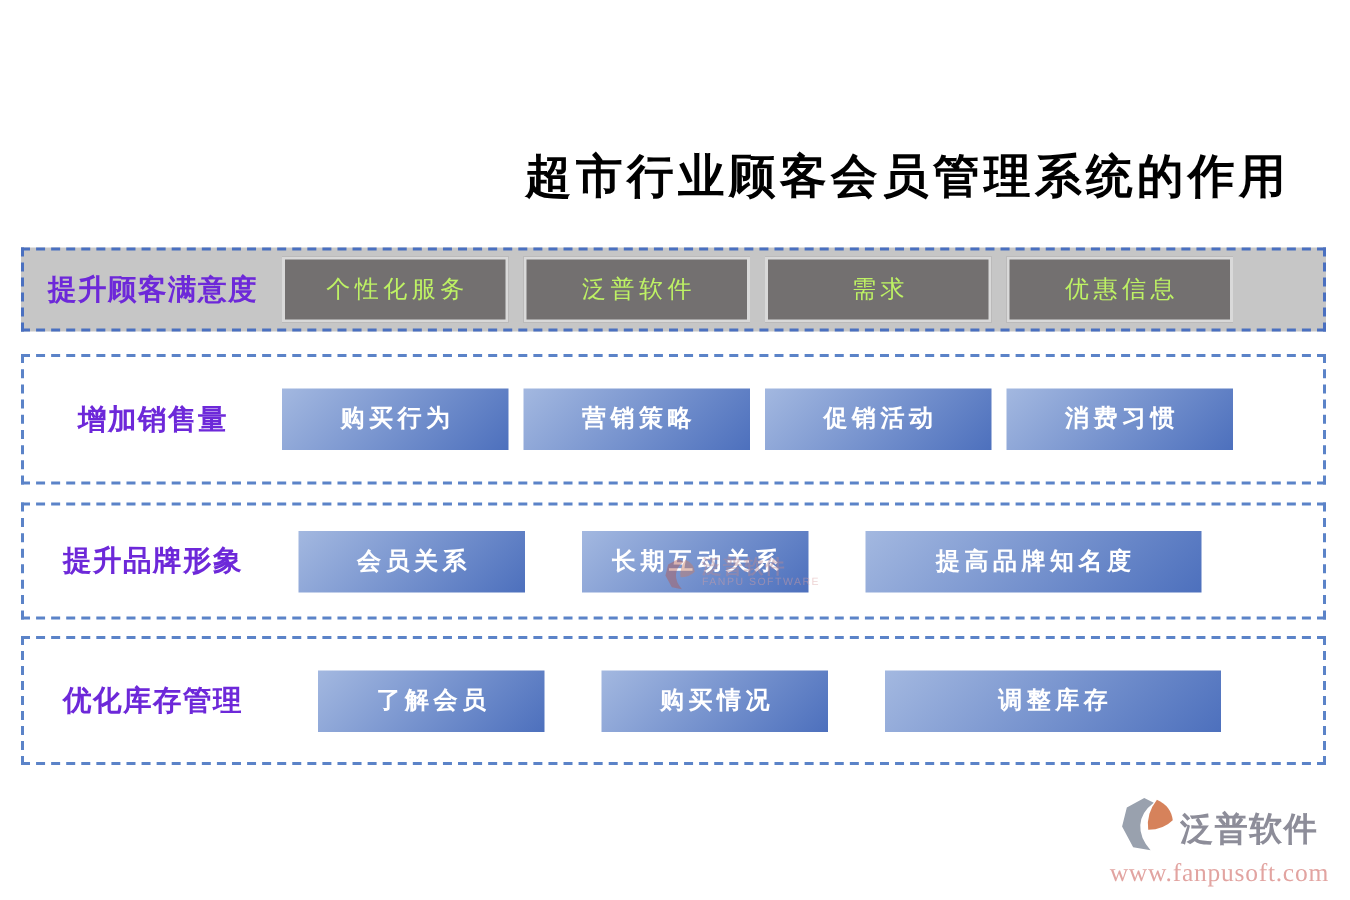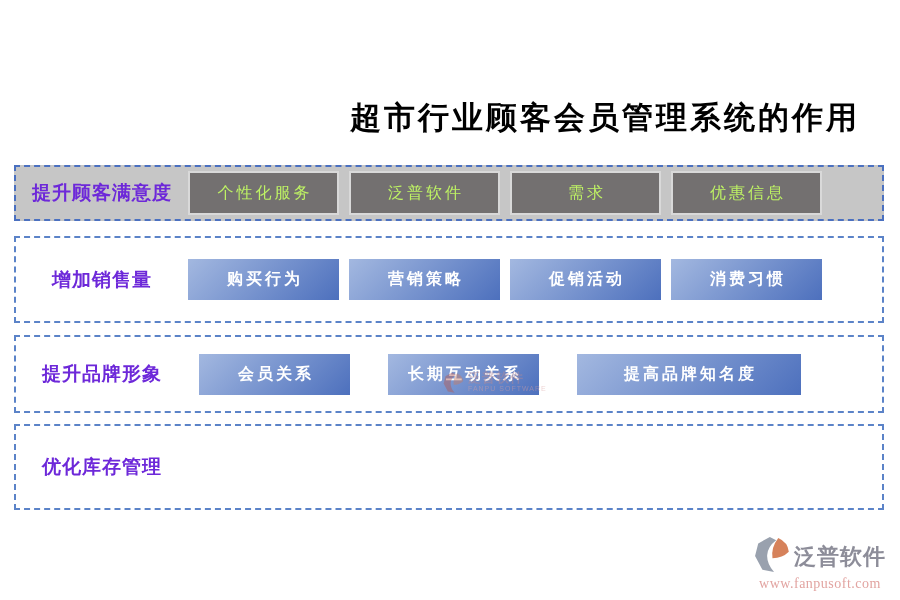--- a/index.html
+++ b/index.html
@@ -64,21 +64,21 @@
   .brandbox{
     position:absolute;right:14px;bottom:8px;
     display:flex;flex-direction:column;align-items:center;
   }
   .brand-top{display:flex;align-items:center;gap:2px;}
   .brand-name{
     font-size:22px;font-weight:bold;color:var(--brand-gray);letter-spacing:1px;
     font-family:"Liberation Sans","DejaVu Sans",sans-serif;
   }
   .brand-url{
-    font-size:14px;color:var(--brand-pink);letter-spacing:.5px;margin-top:-2px;
+    font-size:17px;color:var(--brand-pink);letter-spacing:.5px;margin-top:-2px;
     font-family:"Liberation Serif","DejaVu Serif",serif;
   }
 </style>
 </head>
 <body>
 
 <div class="stage">
 
   <h1 class="title">超市行业顾客会员管理系统的作用</h1>
 
@@ -106,20 +106,25 @@
     <div class="row-label">提升品牌形象</div>
     <div class="btns">
       <div class="bbtn w150">会员关系</div>
       <div class="bbtn w150">长期互动关系</div>
       <div class="bbtn w197">提高品牌知名度</div>
     </div>
   </section>
 
   <section class="row r4 wgap">
     <div class="row-label">优化库存管理</div>
+    <div class="btns">
+      <div class="bbtn w150">了解会员</div>
+      <div class="bbtn w150">购买情况</div>
+      <div class="bbtn w197">调整库存</div>
+    </div>
   </section>
 
   <div class="watermark">
     <span>
       <svg width="22" height="22" viewBox="0 0 36 36">
         <path fill="#b05a55" d="M15 1 L4 7 L1 19 L8 32 L19 34 Q12 26 12.5 18 Q13 10 21 4 Z"></path>
         <path fill="#c97c63" d="M23 2 Q32 6 33 15 Q27 21 17.5 21 Q16 11 23 2 Z"></path>
       </svg>
     </span>
     <span class="wm-text">

